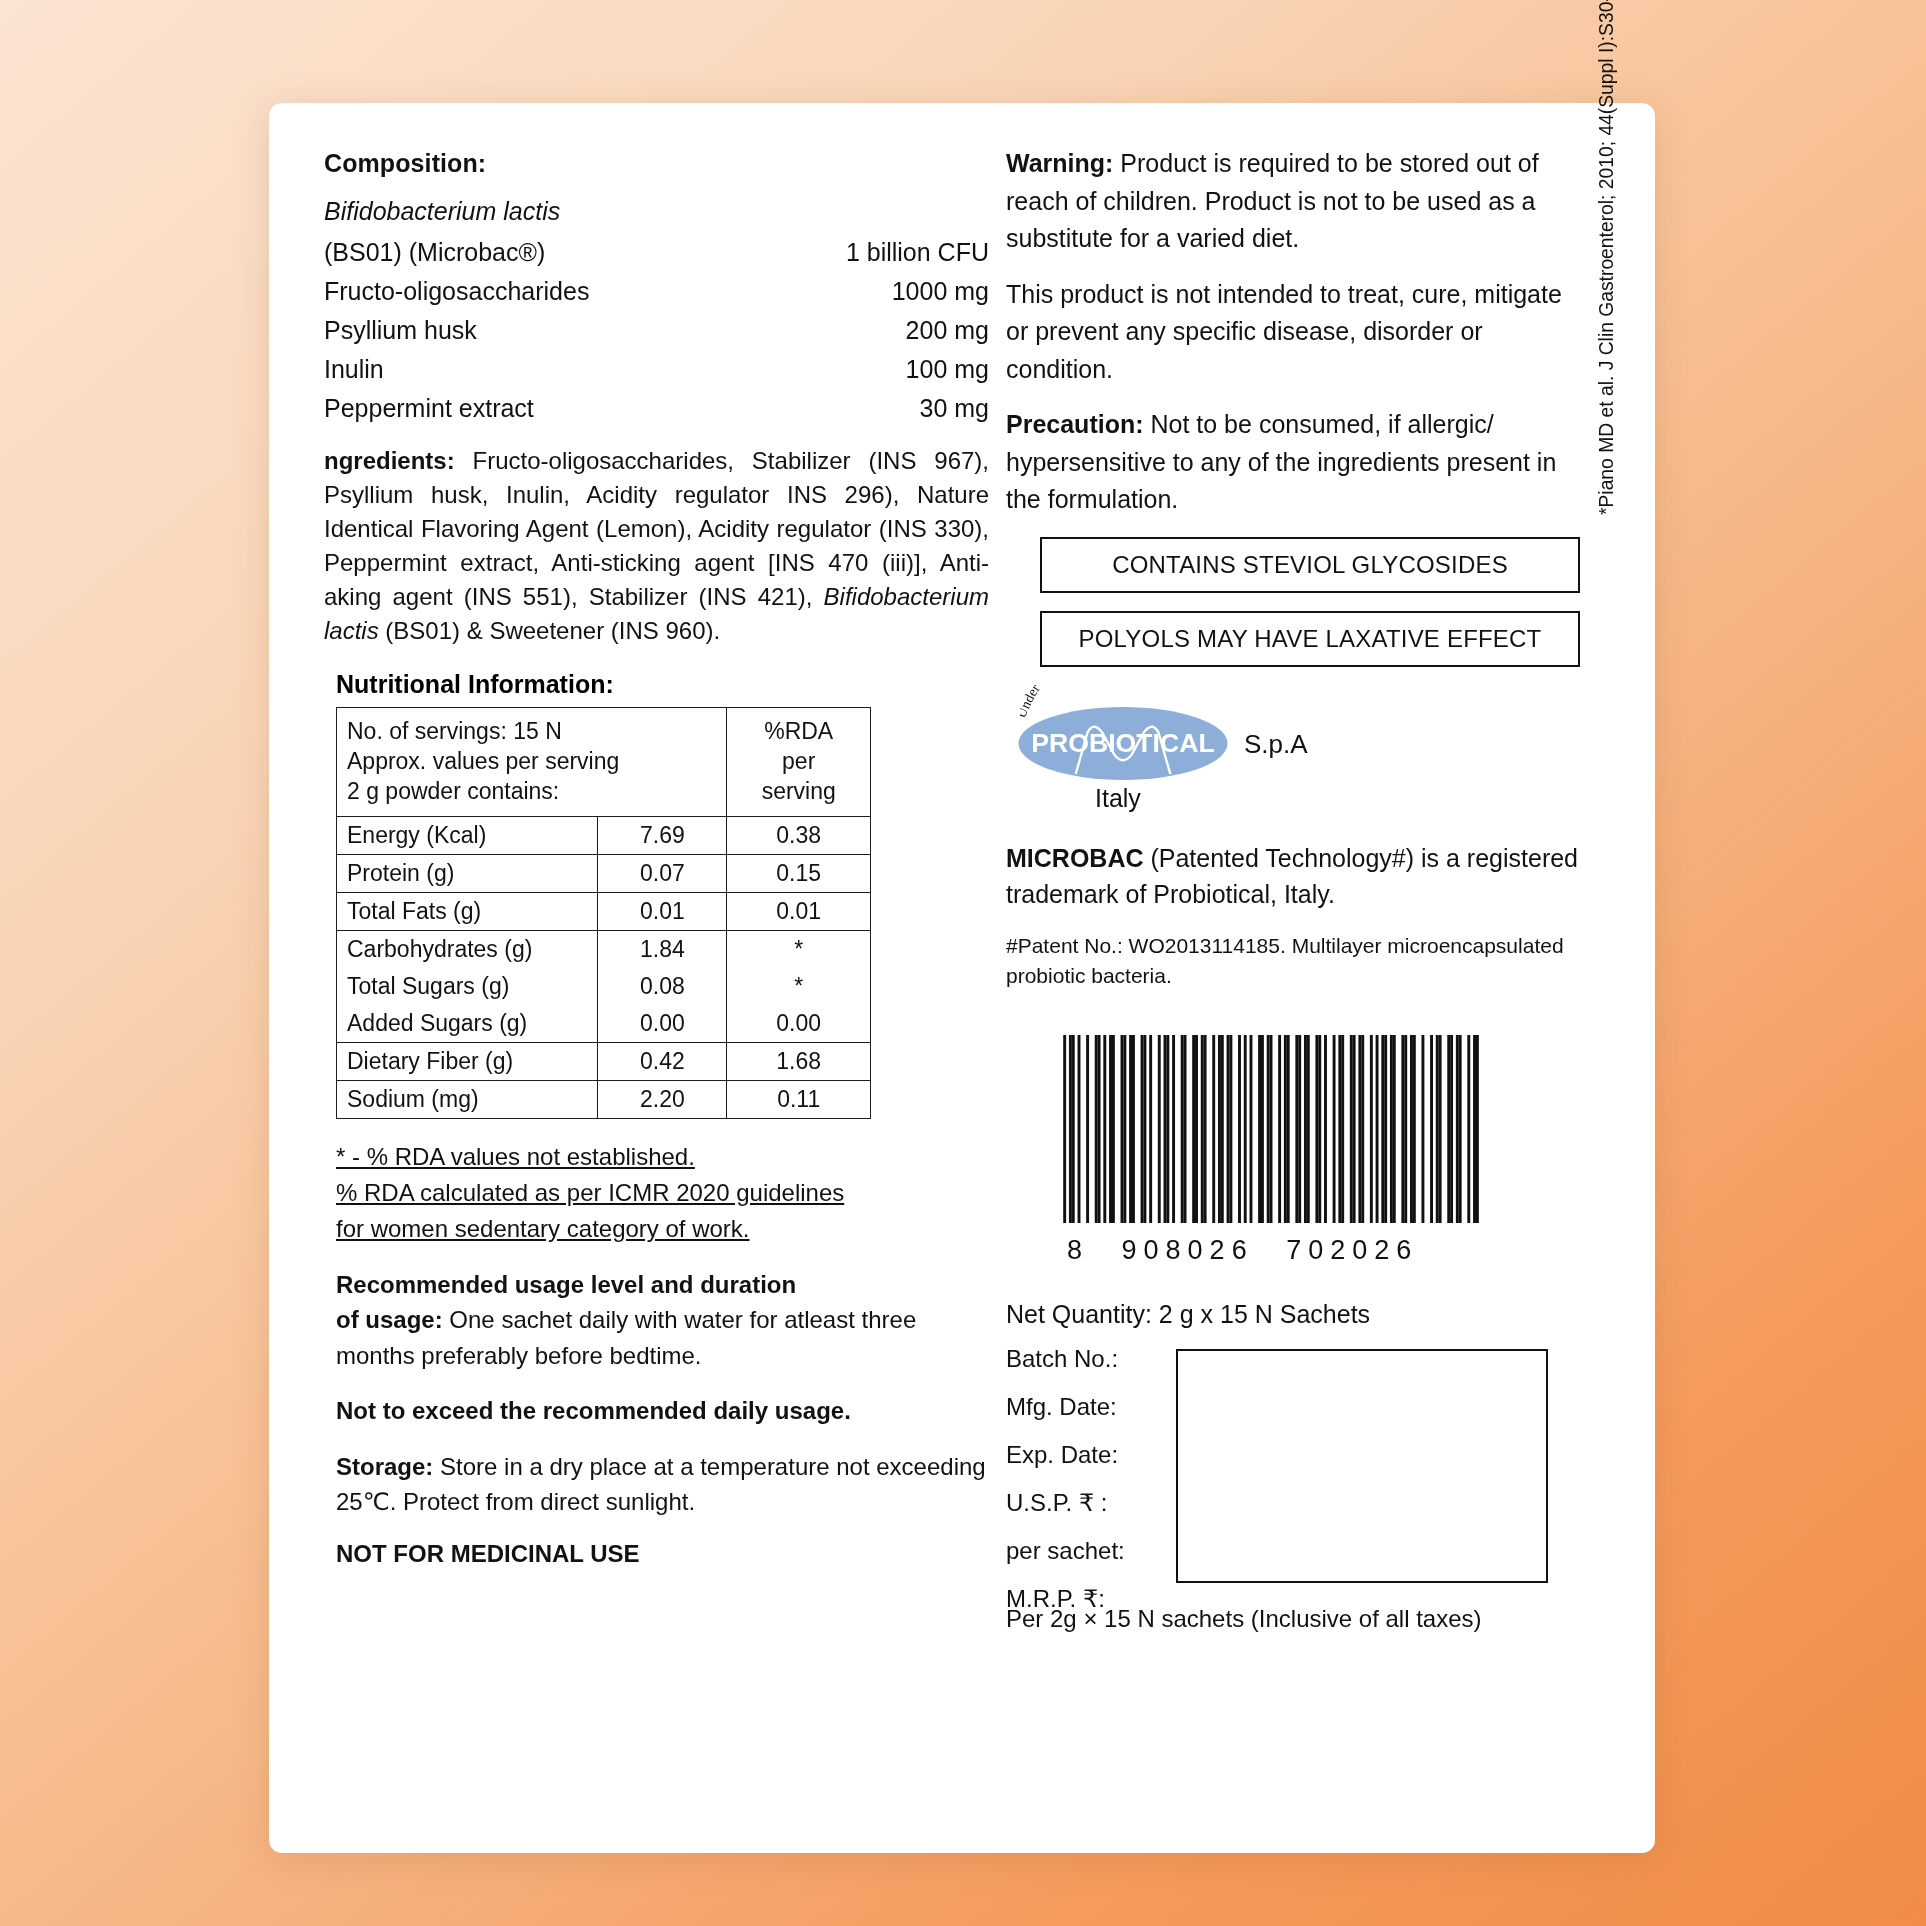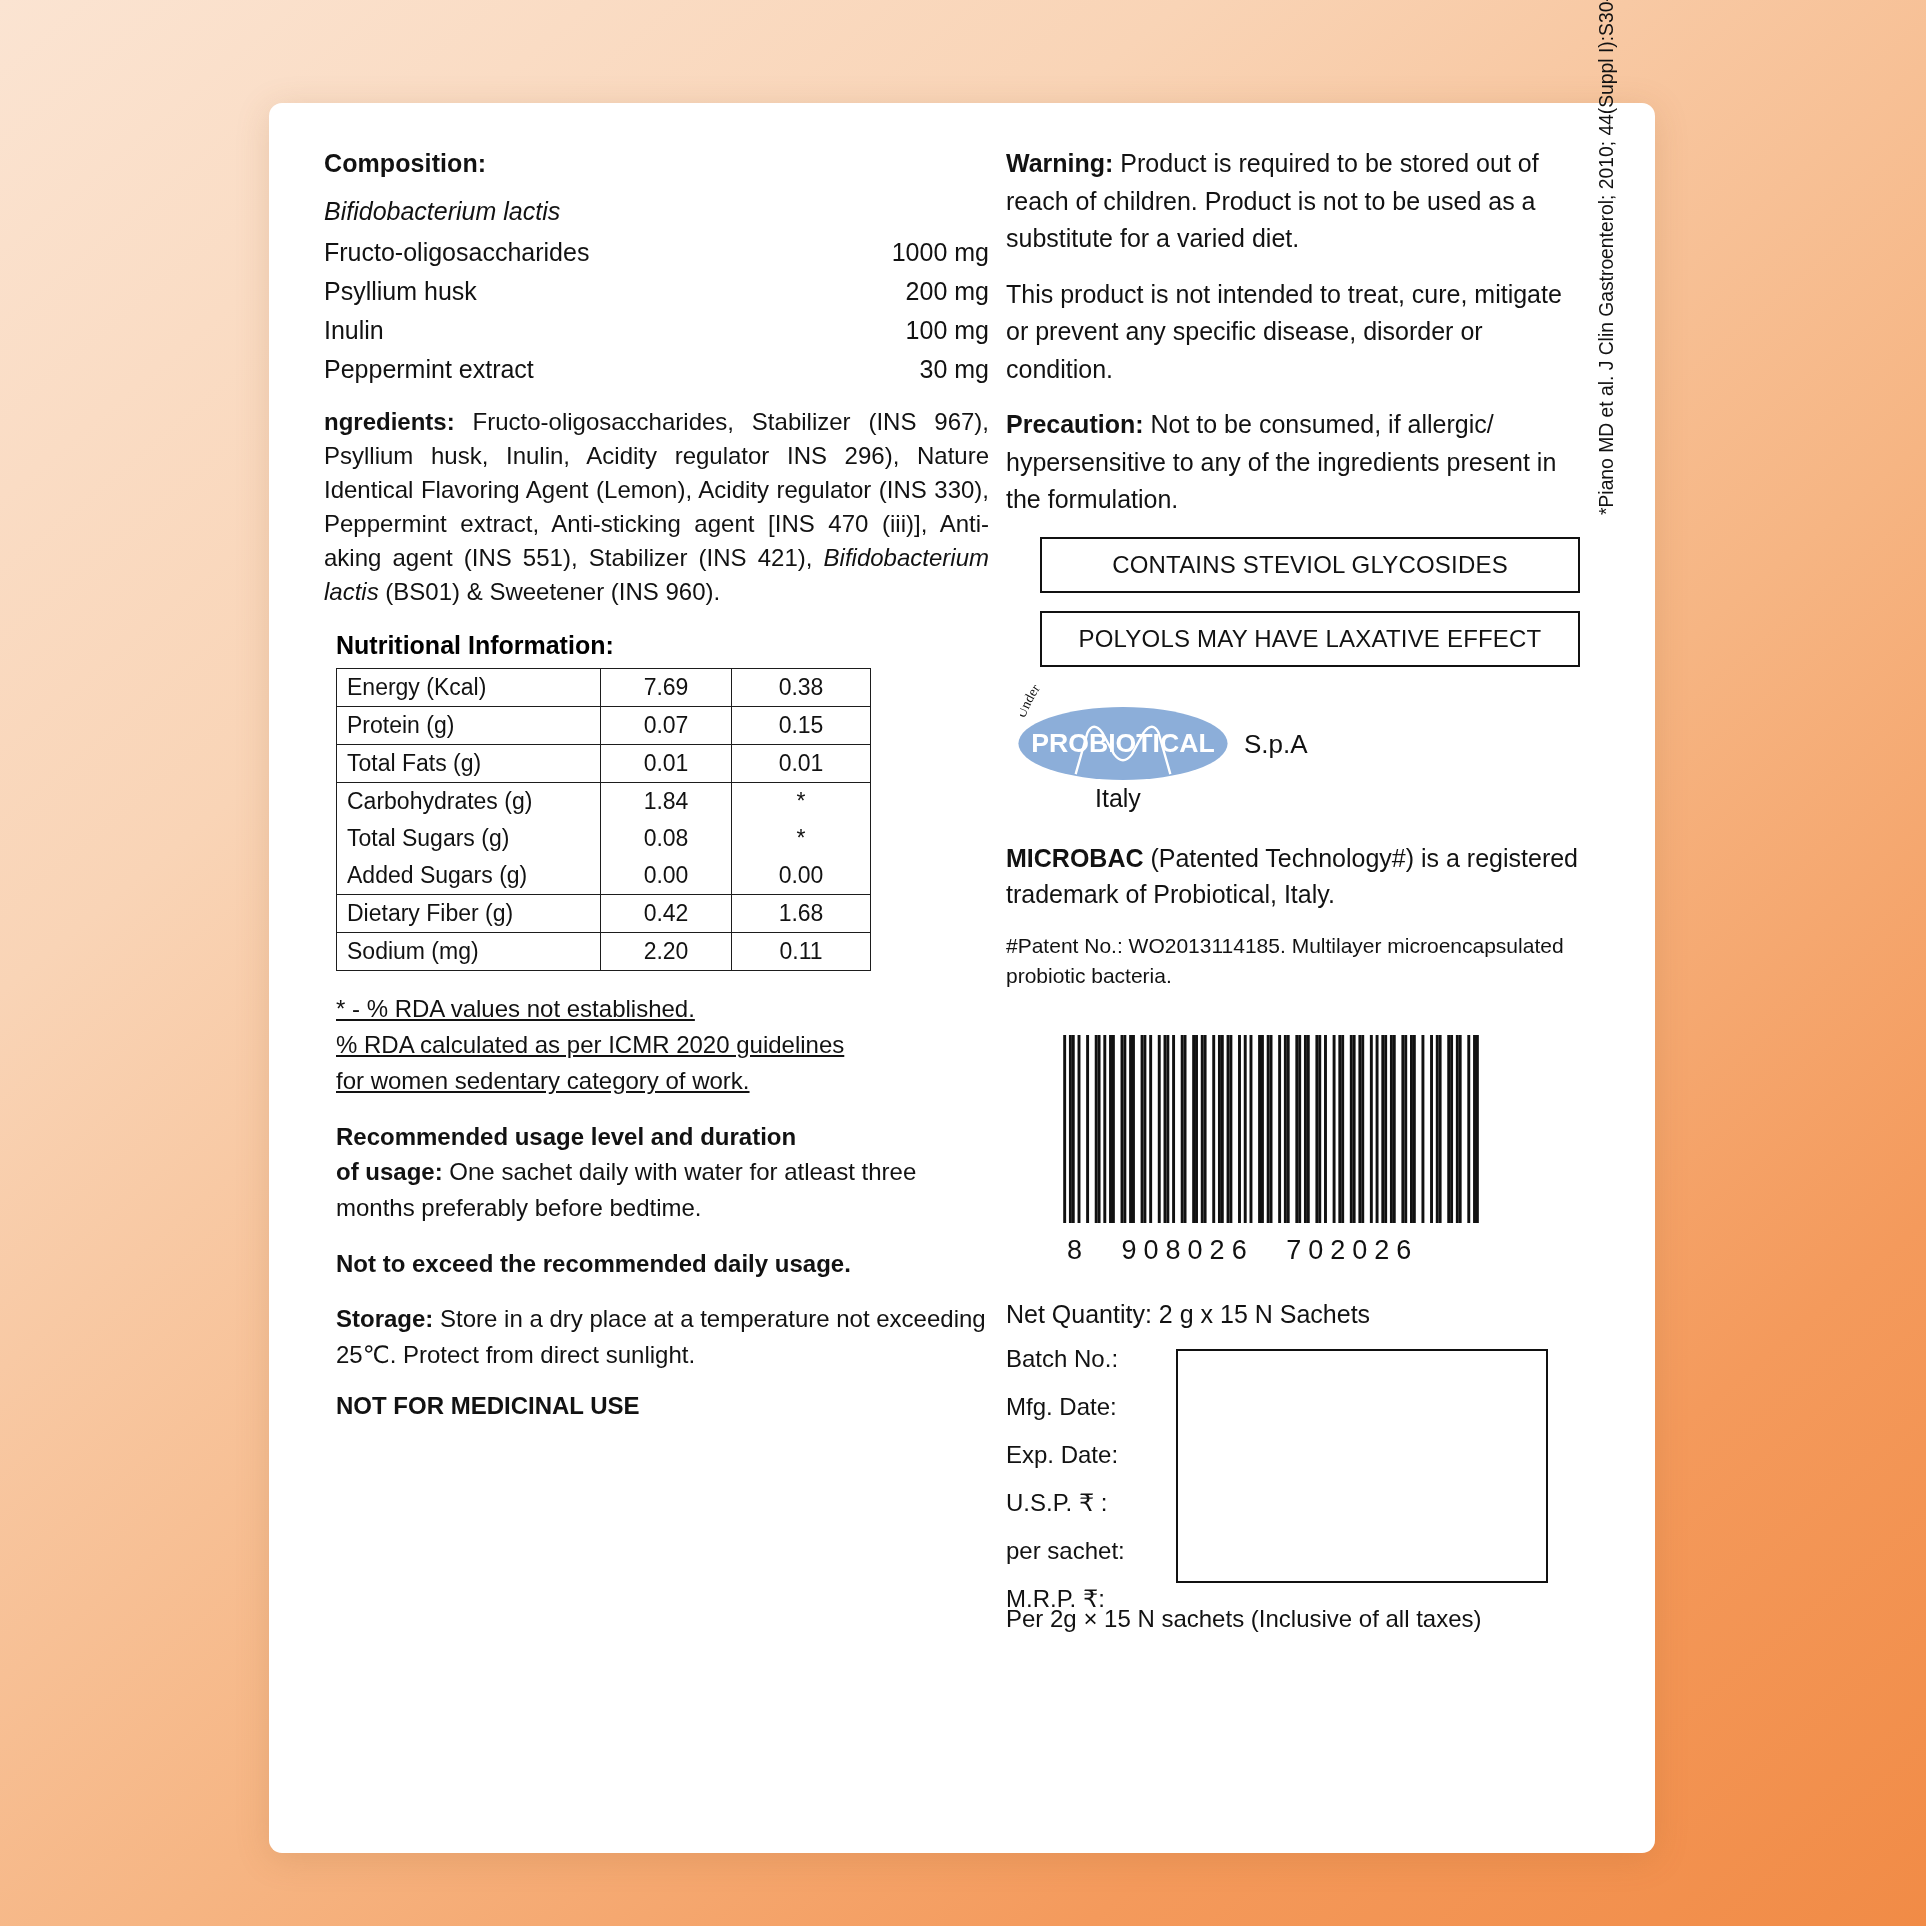--- a/index.html
+++ b/index.html
@@ -88,20 +88,24 @@
 <div class="label-card">
 
   <div class="col-left">
 
     <div class="t-head">Composition:</div>
 
     <div class="comp-single" style="margin-top:10px;">Bifidobacterium lactis</div>
 
     <div style="margin-top:2px;">
       <div class="comp-row">
+        <span class="nm">(BS01) (Microbac®)</span>
+        <span class="vl">1 billion CFU</span>
+      </div>
+      <div class="comp-row">
         <span class="nm">Fructo-oligosaccharides</span>
         <span class="vl">1000 mg</span>
       </div>
       <div class="comp-row">
         <span class="nm">Psyllium husk</span>
         <span class="vl">200 mg</span>
       </div>
       <div class="comp-row">
         <span class="nm">Inulin</span>
         <span class="vl">100 mg</span>
@@ -113,20 +117,32 @@
     </div>
 
     <div class="ingredients">
       <span class="lbl">ngredients:</span><span> Fructo-oligosaccharides, Stabilizer (INS 967), Psyllium husk, Inulin, Acidity regulator INS 296), Nature Identical Flavoring Agent (Lemon), Acidity regulator (INS 330), Peppermint extract, Anti-sticking agent [INS 470 (iii)], Anti- aking agent (INS 551), Stabilizer (INS 421), </span><span class="i">Bifidobacterium lactis</span><span> (BS01) &amp; Sweetener (INS 960).</span>
     </div>
 
     <div class="nut-title">Nutritional Information:</div>
 
     <table class="nutrition">
       <tbody>
+          <tr>
+        <td class="hdr-left" colspan="2">
+          <div>No. of servings: 15 N</div>
+          <div>Approx. values per serving</div>
+          <div>2 g powder contains:</div>
+        </td>
+        <td class="hdr-right v2">
+          <div>%RDA</div>
+          <div>per</div>
+          <div>serving</div>
+        </td>
+      </tr>
       <tr>
         <td class="nm">Energy (Kcal)</td>
         <td class="v1">7.69</td>
         <td class="v2">0.38</td>
       </tr>
       <tr>
         <td class="nm">Protein (g)</td>
         <td class="v1">0.07</td>
         <td class="v2">0.15</td>
       </tr>

